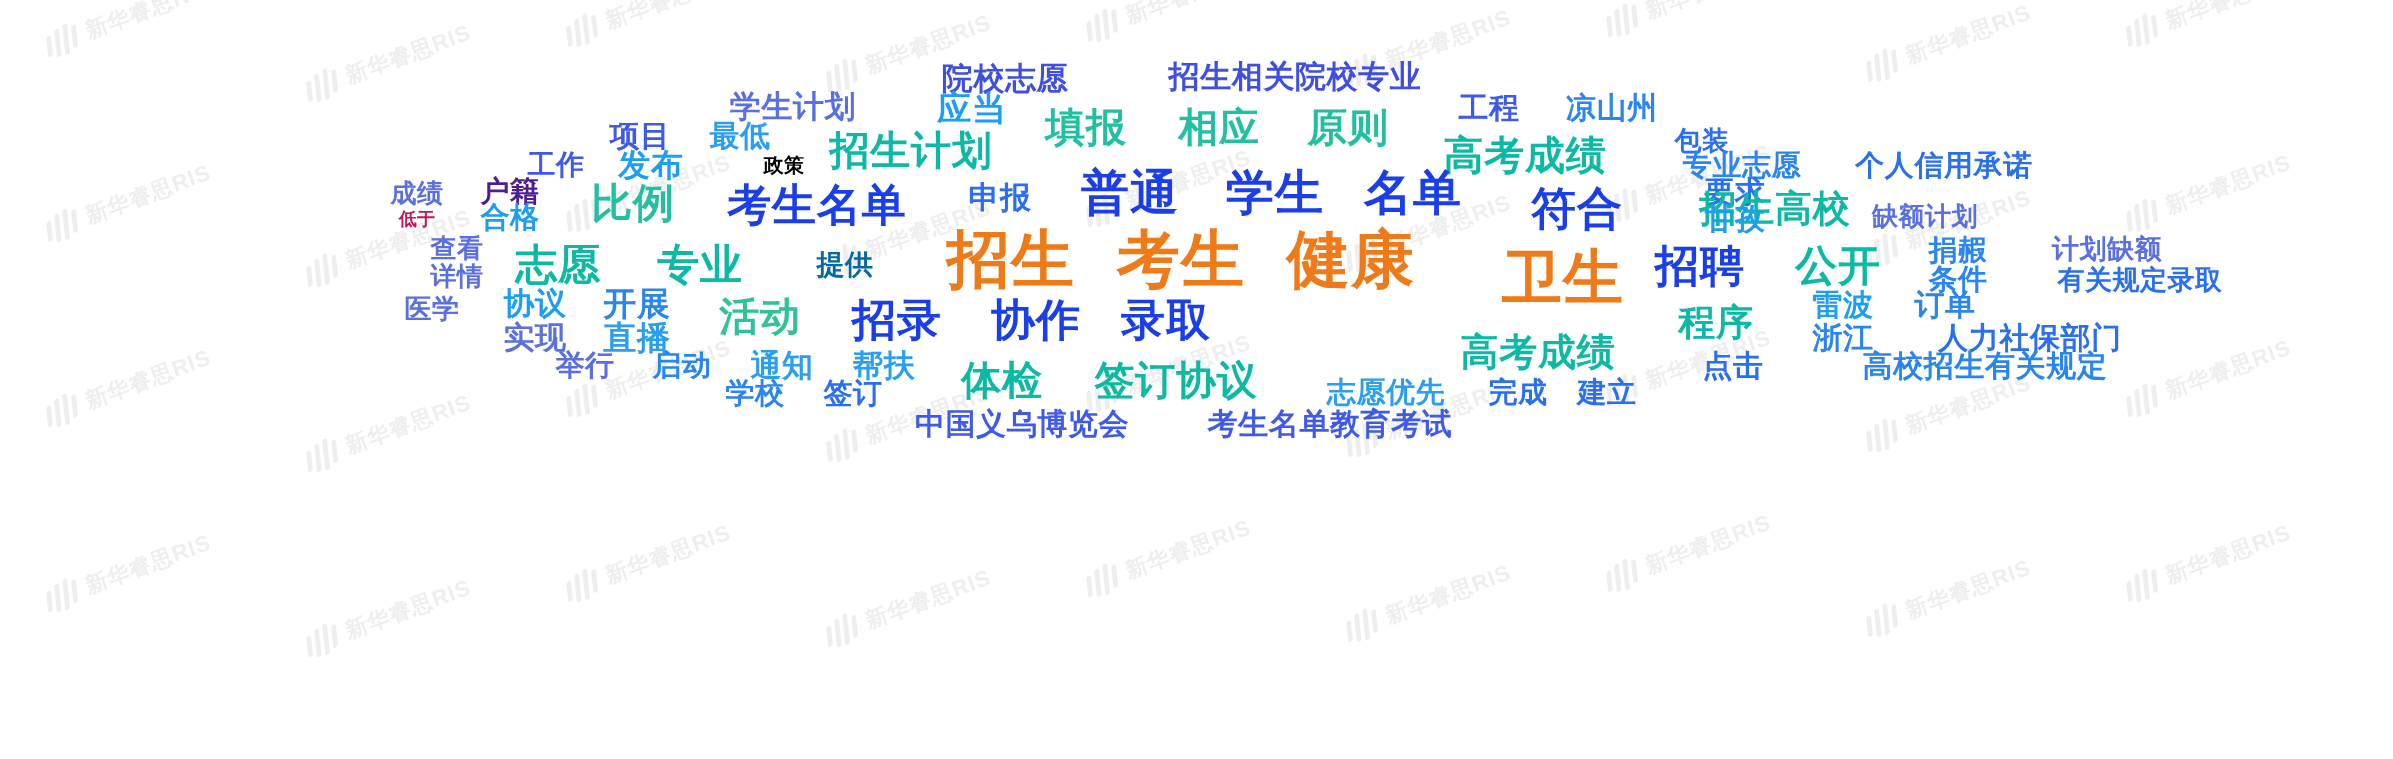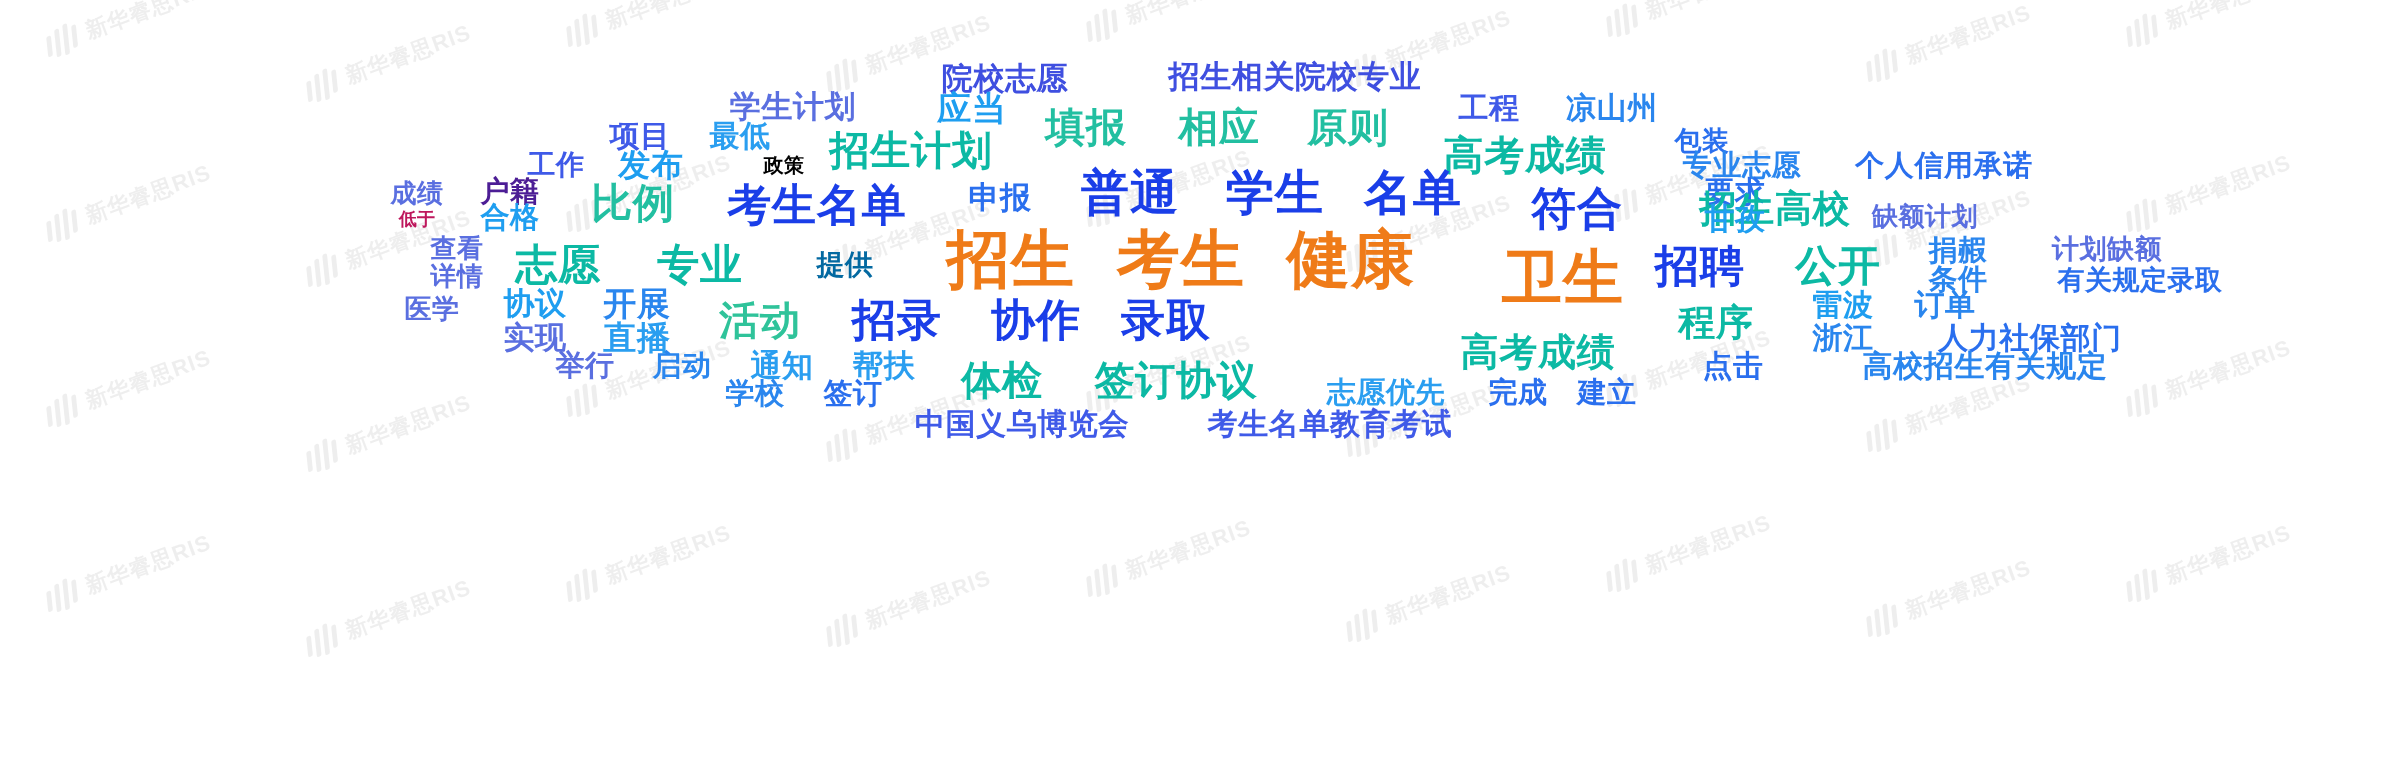--- a/index.html
+++ b/index.html
@@ -452,21 +452,21 @@
       <span class="word" style="left: 1700px; top: 266px; font-size: 44px; color: rgb(26, 62, 232);">招聘</span>
       <span class="word" style="left: 1838px; top: 266px; font-size: 42px; color: rgb(12, 185, 164);">公开</span>
       <span class="word" style="left: 1958px; top: 250px; font-size: 29px; color: rgb(42, 134, 238);">捐赮</span>
       <span class="word" style="left: 2107px; top: 248px; font-size: 27px; color: rgb(90, 111, 224);">计划缺额</span>
       <span class="word" style="left: 457px; top: 276px; font-size: 26px; color: rgb(90, 111, 224);">详情</span>
       <span class="word" style="left: 1958px; top: 279px; font-size: 29px; color: rgb(42, 134, 238);">条件</span>
       <span class="word" style="left: 2140px; top: 279px; font-size: 27px; color: rgb(42, 111, 238);">有关规定录取</span>
       <span class="word" style="left: 432px; top: 308px; font-size: 27px; color: rgb(90, 111, 224);">医学</span>
       <span class="word" style="left: 535px; top: 303px; font-size: 31px; color: rgb(30, 158, 240);">协议</span>
       <span class="word" style="left: 637px; top: 303px; font-size: 33px; color: rgb(42, 134, 238);">开展</span>
-      <span class="word" style="left: 760px; top: 320px; font-size: 40px; color: rgb(47, 195, 154);">活动</span>
+      <span class="word" style="left: 760px; top: 320px; font-size: 40px; color: rgb(47, 195, 154); font-family: Liberation Mono, monospace;">活动</span>
       <span class="word" style="left: 897px; top: 320px; font-size: 44px; color: rgb(26, 62, 232);">招录</span>
       <span class="word" style="left: 1036px; top: 320px; font-size: 44px; color: rgb(26, 62, 232);">协作</span>
       <span class="word" style="left: 1166px; top: 320px; font-size: 44px; color: rgb(26, 62, 232);">录取</span>
       <span class="word" style="left: 1843px; top: 305px; font-size: 30px; color: rgb(30, 158, 240);">雷波</span>
       <span class="word" style="left: 1945px; top: 305px; font-size: 30px; color: rgb(42, 134, 238);">订单</span>
       <span class="word" style="left: 1716px; top: 322px; font-size: 37px; color: rgb(12, 185, 164);">程序</span>
       <span class="word" style="left: 535px; top: 337px; font-size: 31px; color: rgb(90, 111, 224);">实现</span>
       <span class="word" style="left: 637px; top: 337px; font-size: 33px; color: rgb(42, 158, 240);">直播</span>
       <span class="word" style="left: 1843px; top: 338px; font-size: 30px; color: rgb(42, 134, 238);">浙江</span>
       <span class="word" style="left: 2030px; top: 338px; font-size: 30px; color: rgb(42, 111, 238);">人力社保部门</span>

